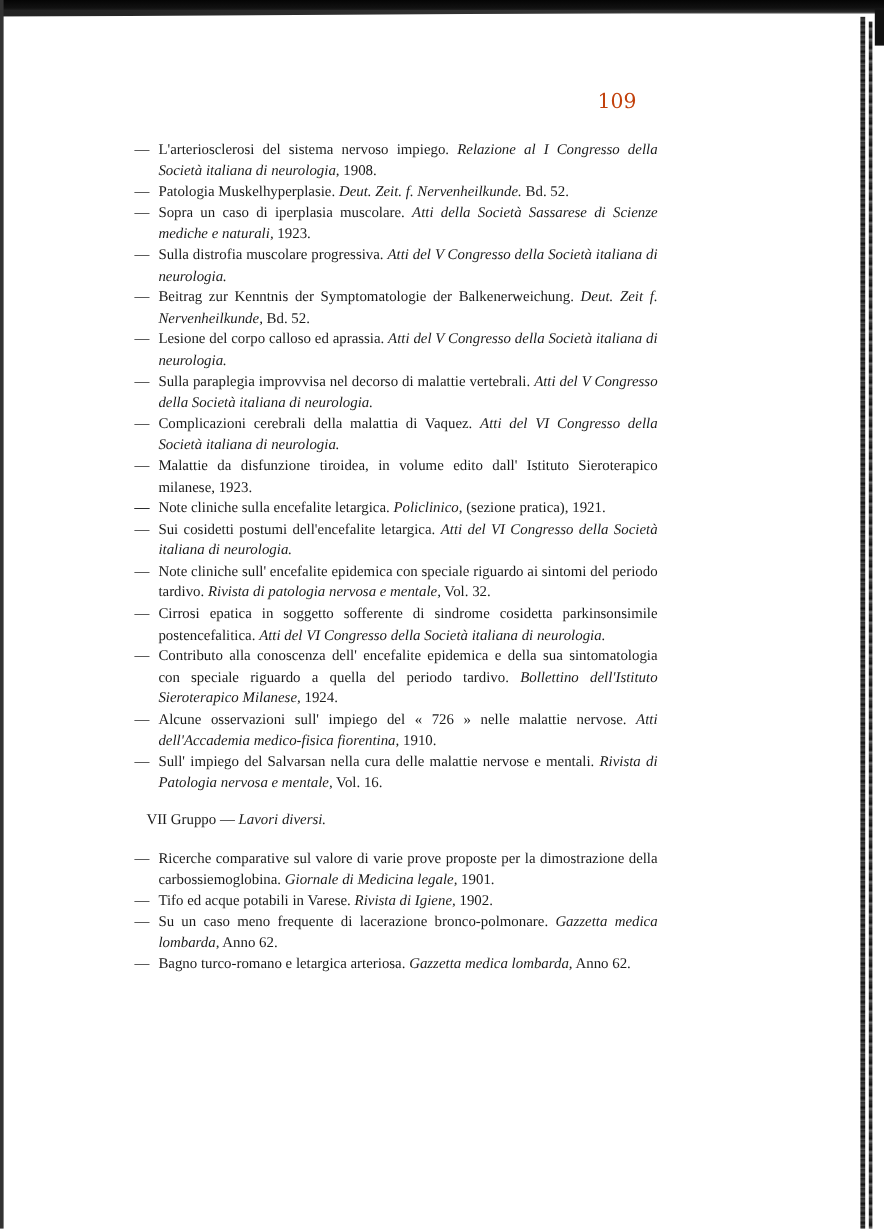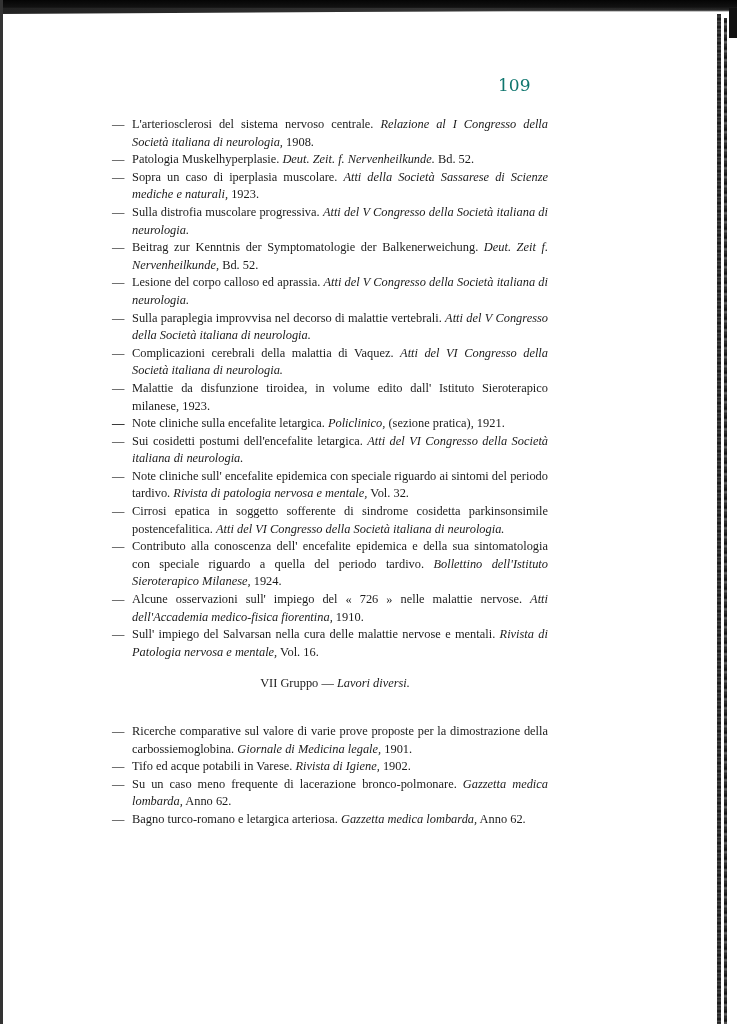--- a/index.html
+++ b/index.html
@@ -33,61 +33,61 @@
     position: absolute; left: 9px; top: 10px; width: 3px; height: 1006px;
     background: repeating-linear-gradient(#333 0, #111 4px, #666 6px, #222 9px);
   }
   .right-edge .line3 {
     position: absolute; left: 14px; top: 0px; width: 8px; height: 30px;
     background: #111;
   }
 
   .page-number {
     position: absolute; left: 498px; top: 75px;
-    font-size: 17px; font-family: "DejaVu Serif", serif; color: #0f766e;
+    font-size: 17px; font-family: "DejaVu Serif", serif; color: #c2410c;
   }
 
   .content {
     position: absolute; left: 112px; top: 116px; width: 436px;
     font-size: 12.4px; line-height: 17.6px;
     font-family: "Liberation Serif", "DejaVu Serif", serif;
     color: #1b1b1b;
   }
   .entry {
     position: relative;
     padding-left: 20px;
     text-indent: 0;
     text-align: justify;
   }
   .entry .dash {
     position: absolute; left: 0; top: 0;
   }
   i { font-style: italic; }
 
   .section-heading {
-    text-align: center; margin: 14px 0 30px 0; padding-left: 10px;
+    text-align: left; margin: 14px 0 14px 0; padding-left: 10px;
   }
 </style>
 </head>
 <body>
 
 <div class="top-edge"></div>
 <div class="top-edge-tail"></div>
 <div class="left-edge"></div>
 <div class="right-edge">
   <div class="line1"></div>
   <div class="line2"></div>
   <div class="line3"></div>
 </div>
 
 <div class="page-number">109</div>
 
 <div class="content">
   <div id="group-vi">
-      <div class="entry"><span class="dash">—</span><span>L'arteriosclerosi del sistema nervoso centrale.</span> <i>Relazione al I Congresso della Società italiana di neurologia,</i> <span>1908.</span></div>
+      <div class="entry"><span class="dash">—</span><span>L'arteriosclerosi del sistema nervoso impiego.</span> <i>Relazione al I Congresso della Società italiana di neurologia,</i> <span>1908.</span></div>
       <div class="entry"><span class="dash">—</span><span>Patologia Muskelhyperplasie.</span> <i>Deut. Zeit. f. Nervenheilkunde.</i> <span>Bd. 52.</span></div>
       <div class="entry"><span class="dash">—</span><span>Sopra un caso di iperplasia muscolare.</span> <i>Atti della Società Sassarese di Scienze mediche e naturali,</i> <span>1923.</span></div>
       <div class="entry"><span class="dash">—</span><span>Sulla distrofia muscolare progressiva.</span> <i>Atti del V Congresso della Società italiana di neurologia.</i></div>
       <div class="entry"><span class="dash">—</span><span>Beitrag zur Kenntnis der Symptomatologie der Balkenerweichung.</span> <i>Deut. Zeit f. Nervenheilkunde,</i> <span>Bd. 52.</span></div>
       <div class="entry"><span class="dash">—</span><span>Lesione del corpo calloso ed aprassia.</span> <i>Atti del V Congresso della Società italiana di neurologia.</i></div>
       <div class="entry"><span class="dash">—</span><span>Sulla paraplegia improvvisa nel decorso di malattie vertebrali.</span> <i>Atti del V Congresso della Società italiana di neurologia.</i></div>
       <div class="entry"><span class="dash">—</span><span>Complicazioni cerebrali della malattia di Vaquez.</span> <i>Atti del VI Congresso della Società italiana di neurologia.</i></div>
       <div class="entry"><span class="dash">—</span><span>Malattie da disfunzione tiroidea, in volume edito dall' Istituto Sieroterapico milanese, 1923.</span></div>
       <div class="entry"><span class="dash">—</span></div>
       <div class="entry"><span class="dash">—</span><span>Note cliniche sulla encefalite letargica.</span> <i>Policlinico,</i> <span>(sezione pratica), 1921.</span></div>

